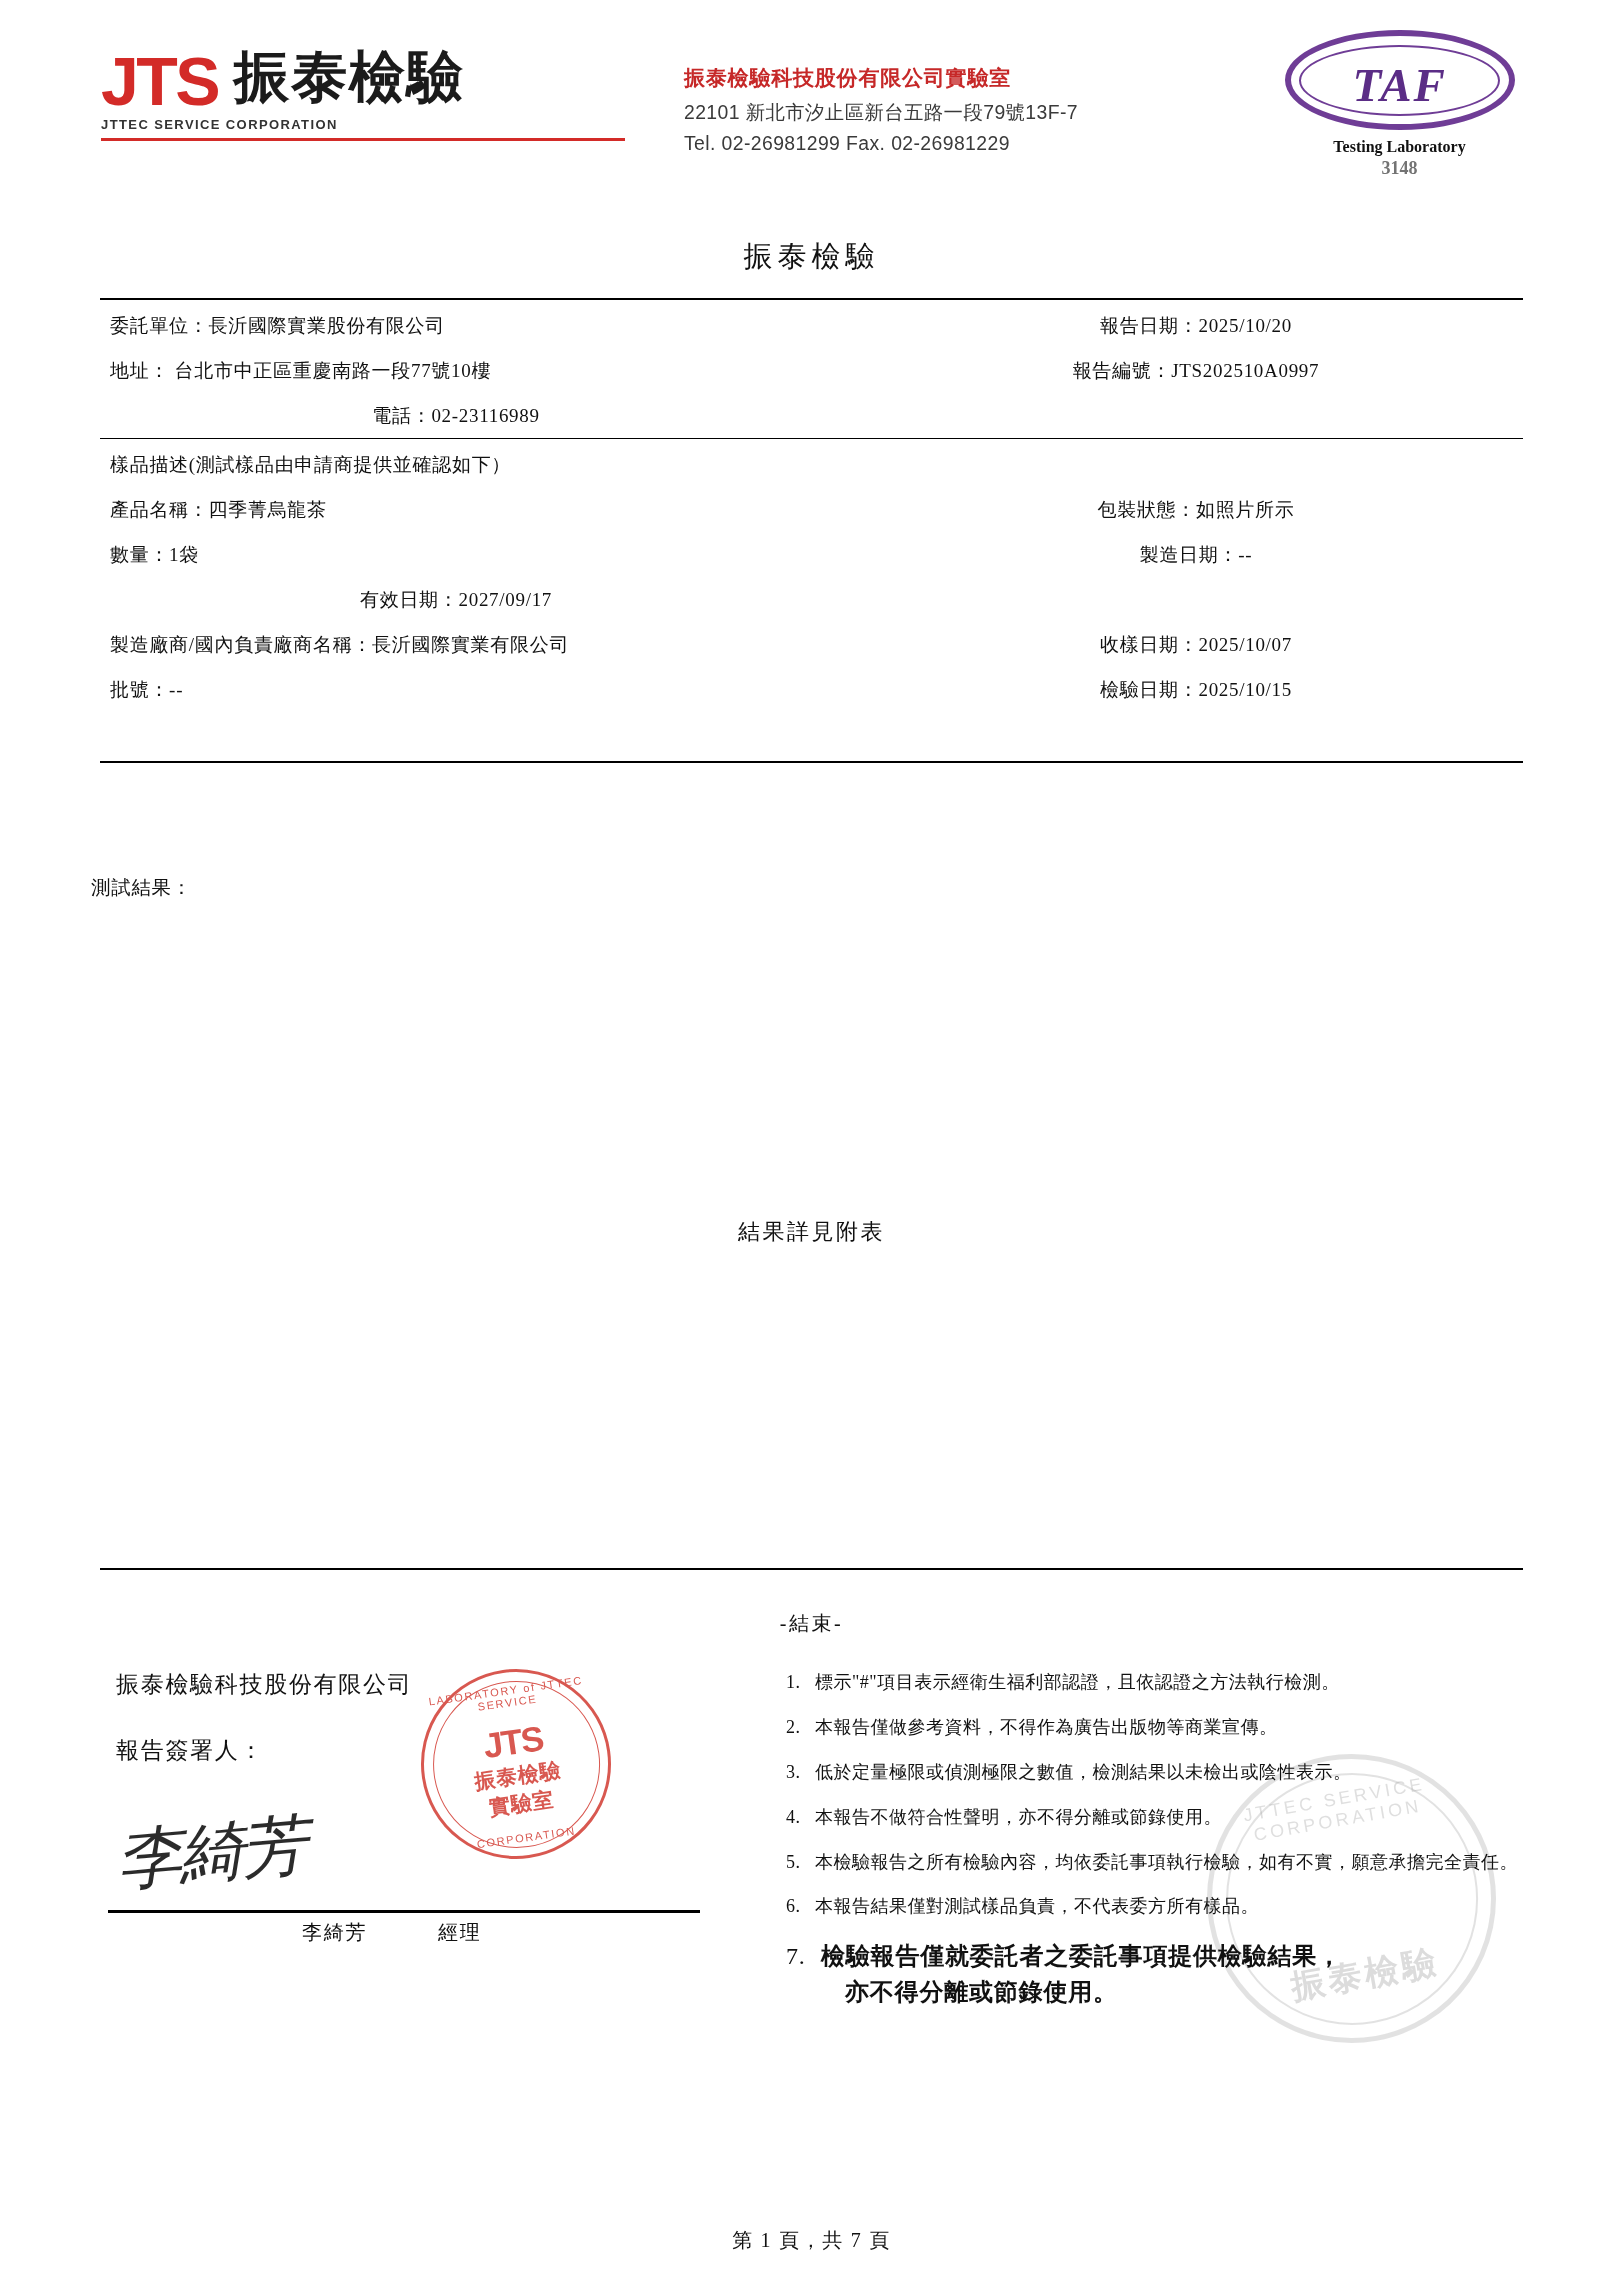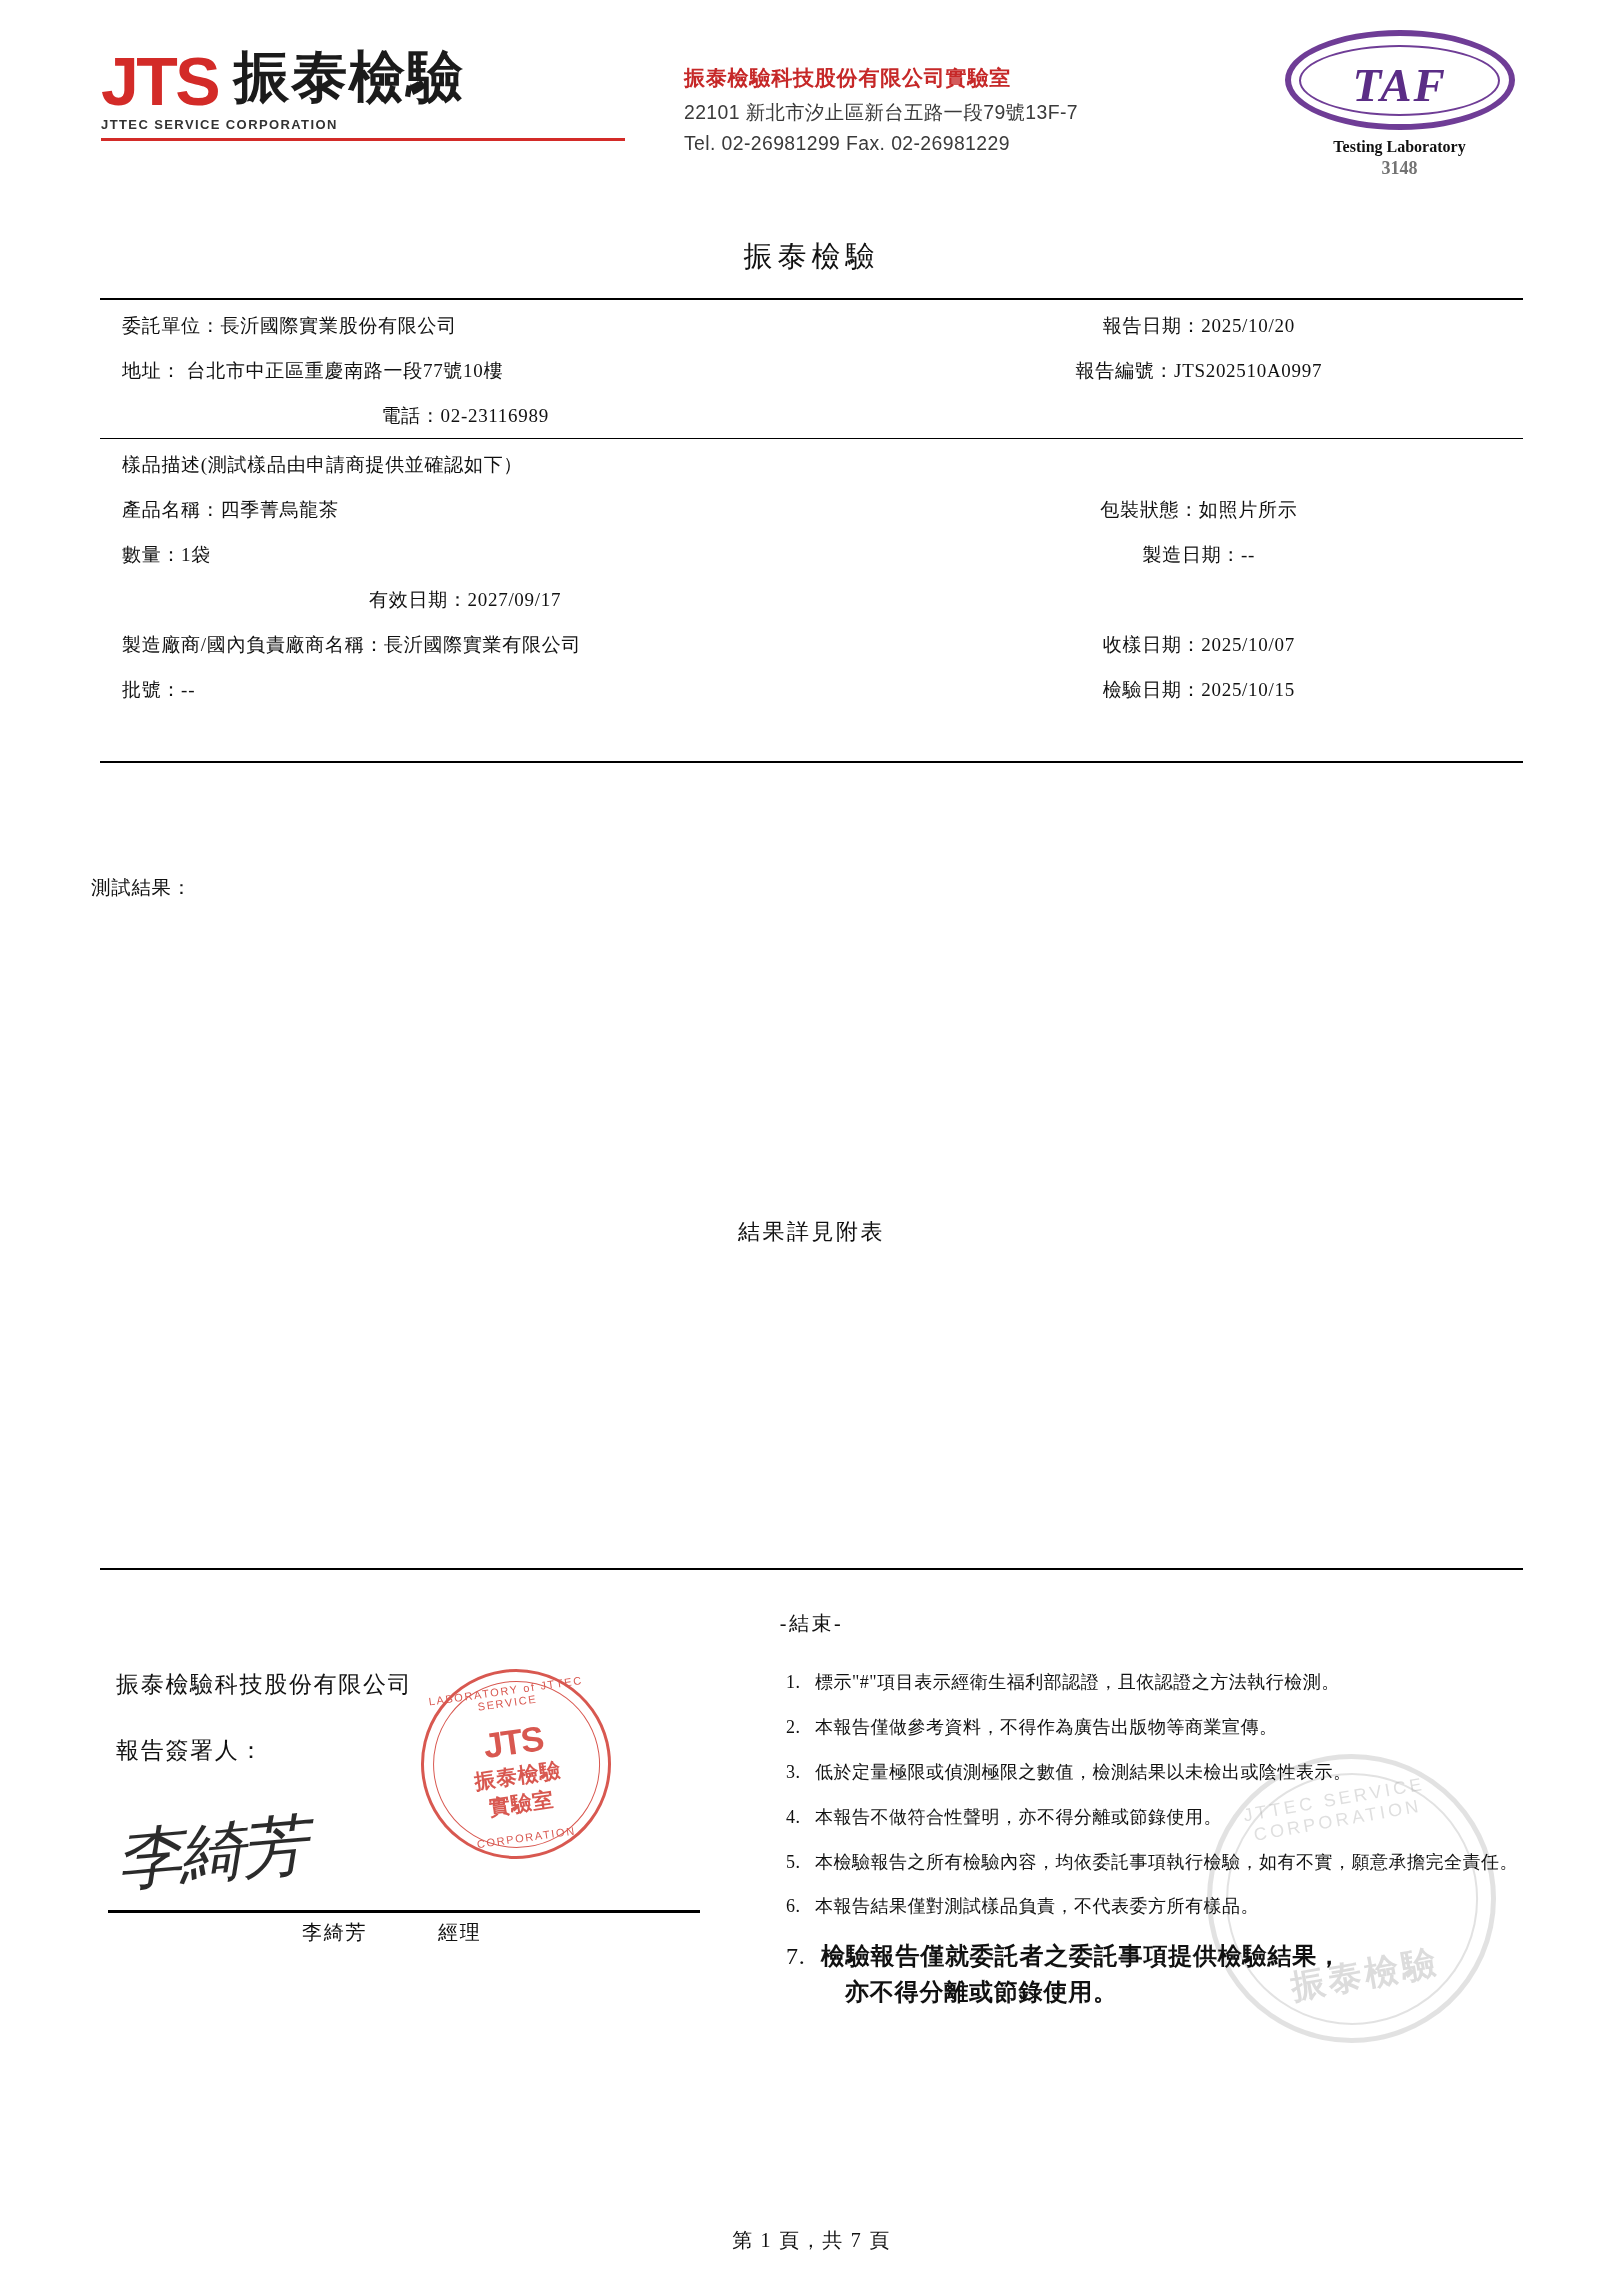--- a/index.html
+++ b/index.html
@@ -170,21 +170,21 @@
     position: absolute;
     left: 100px;
     right: 100px;
     height: 1.7px;
     background: #000;
   }
   .hr.thin { height: 1.3px; }
 
   .info {
     position: absolute;
-    left: 112px;
+    left: 100px;
     right: 100px;
     font-size: 19px;
     letter-spacing: 0.7px;
     color: #111;
   }
   .info-row {
     display: flex;
     height: 45px;
     align-items: center;
   }

